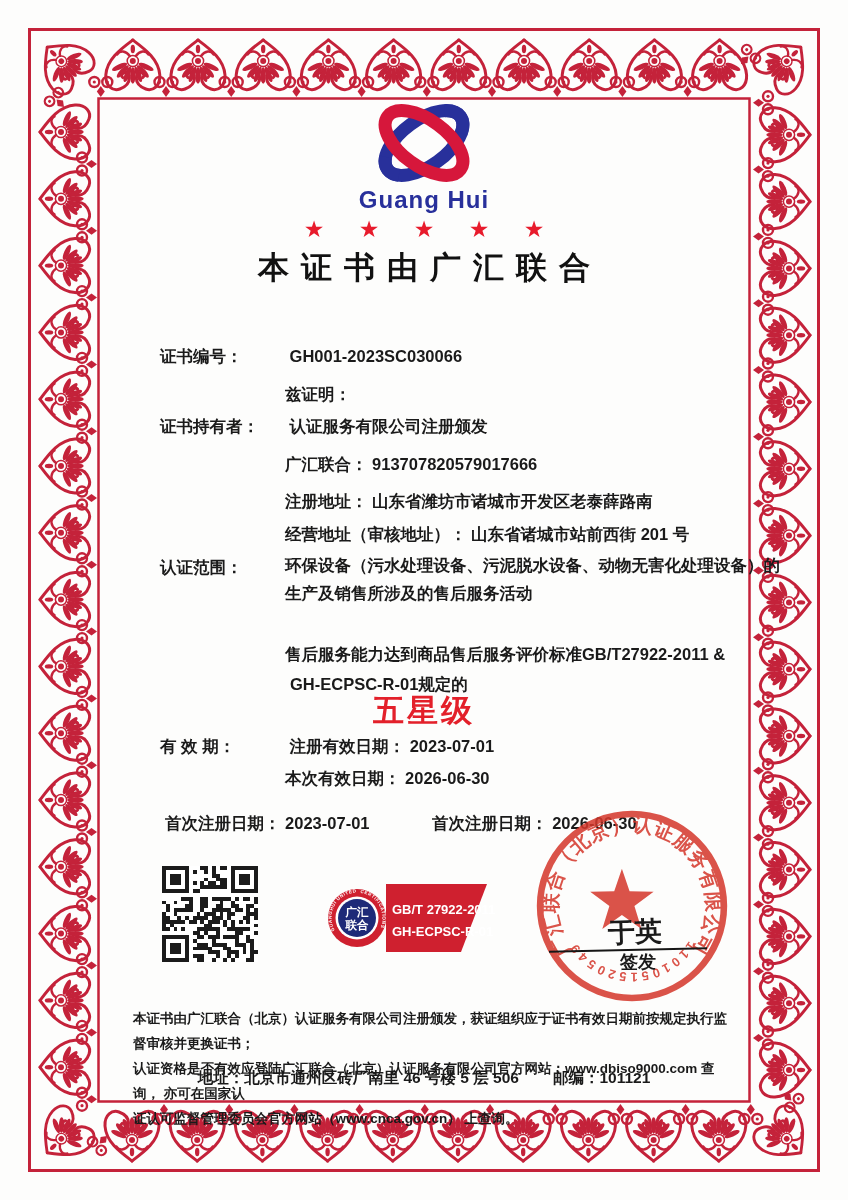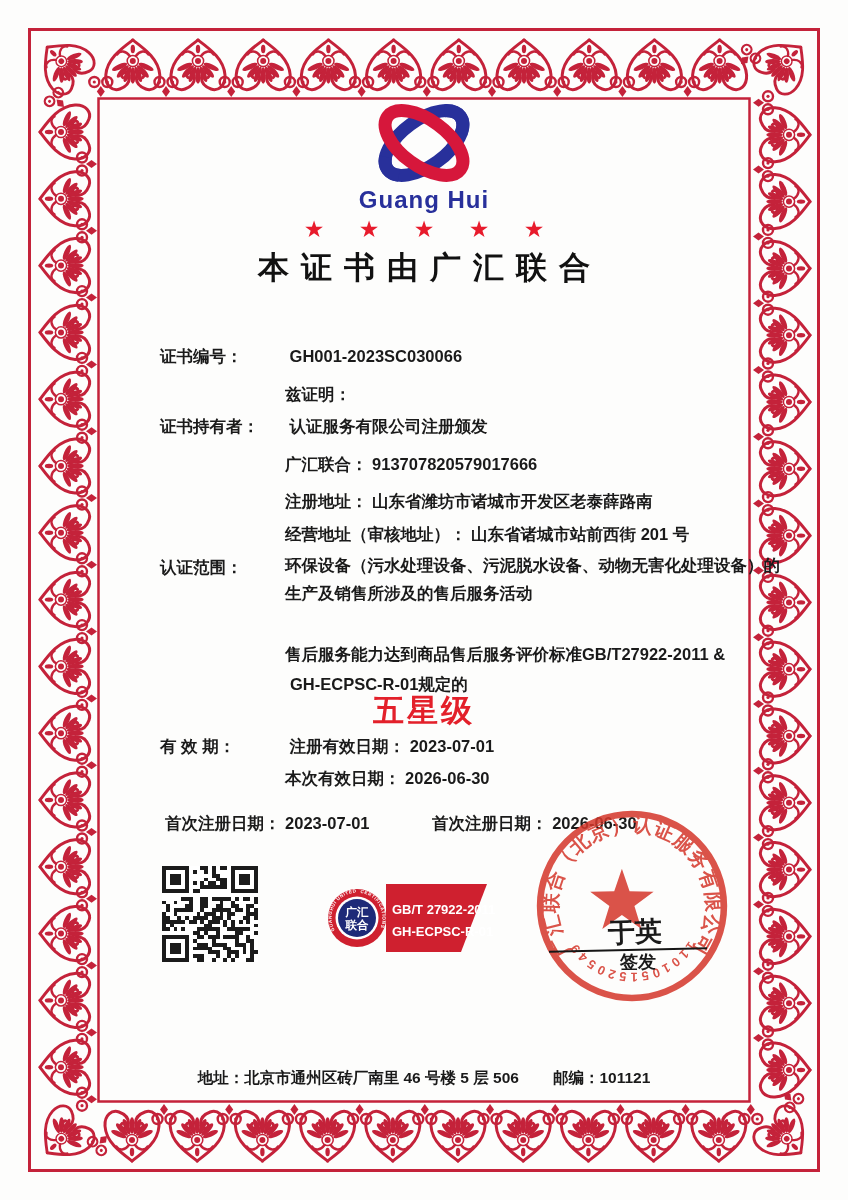--- a/index.html
+++ b/index.html
@@ -446,18 +446,23 @@
         <textPath href="#seal-num" startOffset="50%" text-anchor="middle">1101051520549</textPath>
       </text>
       <polygon fill="#d5382c" points="90,63 97.6,85.5 121.4,85.8 102.4,100 109.4,122.7 90,109 70.6,122.7 77.6,100 58.6,85.8 82.4,85.5"></polygon>
     </g>
   </svg>
 
   <div class="abs sig-name">于英</div>
   <div class="sig-line"></div>
   <div class="abs sig-issued">签发</div>
 
+  <div class="abs legal">
+    <div>本证书由广汇联合（北京）认证服务有限公司注册颁发，获证组织应于证书有效日期前按规定执行监督审核并更换证书；</div>
+    <div>认证资格是否有效应登陆广汇联合（北京）认证服务有限公司官方网站：www.dbiso9000.com 查询， 亦可在国家认</div>
+    <div>证认可监督管理委员会官方网站（www.cnca.gov.cn） 上查询。</div>
+  </div>
 
   <div class="abs addr">
     <span>地址：</span><span>北京市通州区砖厂南里 46 号楼 5 层 506</span><span class="gap"></span><span>邮编：</span><span>101121</span>
   </div>
 
 </div>
 
 </body></html>

